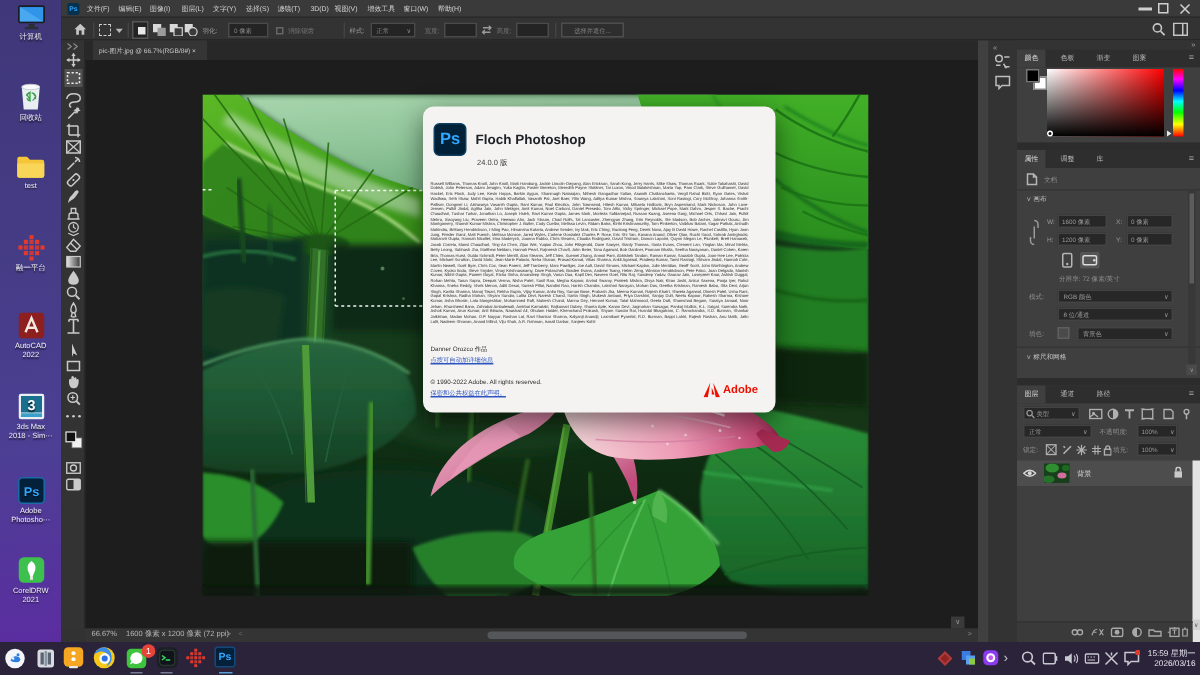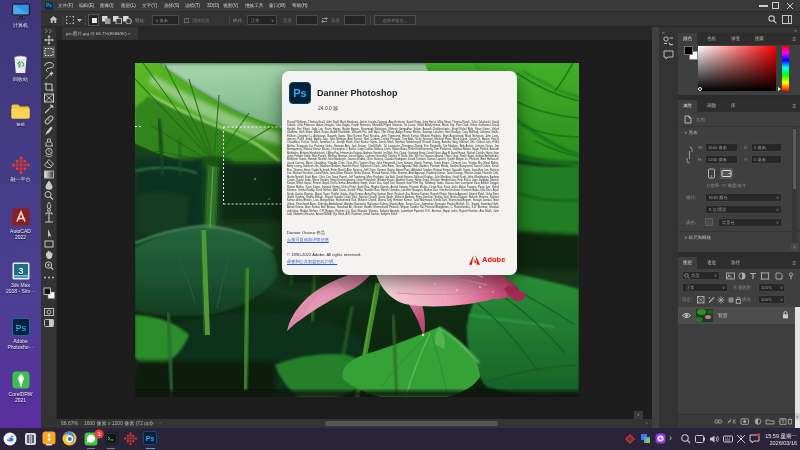--- a/index.html
+++ b/index.html
@@ -570,21 +570,21 @@
           <rect x="66" y="0.8" width="6" height="5.5"></rect>
             <path d="M69,0.8 V-0.5 M66,3.5 H64.5" stroke-width="0.8"></path>
             <path d="M67.5,2 H70.5 M69,2 V5" stroke-width="0.8"></path>
           <path d="M75,1.5 H79 M75.5,1.5 V6 H78.5 V1.5 M76.5,0.8 H77.5" transform="translate(-1,0)" stroke-width="0.8"></path>
         </g>
       </svg>
     </div>
   </div>
   <div id="dialog" class="abs">
     <div class="abs" style="left:7px;top:11px;width:22px;height:22px;background:#002138;border-radius:4px;border:1px solid #0f3e5e;color:#31a8ff;font-weight:bold;font-size:11px;line-height:20px;text-align:center;">Ps</div>
-    <div class="abs" style="left:35px;top:17px;font-size:9px;font-weight:bold;color:#1d2025;">Danner Photoshop</div>
+    <div class="abs" style="left:35px;top:17px;font-size:9px;font-weight:bold;color:#1d2025;">Floch Photoshop</div>
     <div class="abs" style="left:36px;top:34px;font-size:5px;color:#3c3c3c;">24.0.0 版</div>
     <div class="abs" style="left:5px;top:50px;width:212px;font-size:2.7px;line-height:3.4px;color:#2b2b2b;text-align:justify;" id="credits">Russell Williams, Thomas Knoll, John Knoll, Mark Hamburg, Jackie Lincoln-Owyang, Alan Erickson, Sarah Kong, Jerry Harris, Mike Shaw, Thomas Ruark, Yukie Takahashi, David Dobish, John Peterson, Adam Jerugim, Yuko Kagita, Foster Brereton, Meredith Payne Stotzner, Tai Luxon, Vinod Balakrishnan, Maria Yap, Pam Clark, Steve Guilhamet, David Hackel, Eric Floch, Judy Lee, Kevin Hopps, Barkin Aygun, Shanmugh Natarajan, Nithesh Gangadhar Salian, Aswath Challanchaela, Vergil Rahul Bidri, Ryan Gates, Vishal Wadhwa, Seth Shaw, Mohit Gupta, Habib Khalfallah, Vasanth Pai, Joel Baer, Yilin Wang, Aditya Kumar Mishra, Soumya Lakshmi, Soni Rastogi, Cory McElroy, Johanna Smith-Palliser, Dongmei Li, Aishwarya Vasanth Gupta, Rani Kumar, Paul Kleczka, John Townsend, Hitesh Kumar, Mihaela Halilovic, Bryn Aspestrand, Mark Nichoson, John Love-Jensen, Pulkit Jindal, Agitha Jain, John Metzger, Amit Kumar, Noel Carboni, Daniel Presedo, Tom Attix, Vicky Springer, Michael Pope, Mark Dahm, Jesper S. Bache, Prachi Chaudhari, Tushar Turkar, Jonathan Lo, Joseph Hsieh, Ravi Kumar Gupta, James Mork, Morteza Safdarnejad, Russan Kuang, Aseena Garg, Michael Orts, Chhavi Jain, Pulkit Mehra, Xiaoyang Liu, Praveen Gelra, Heewoo Ahn, Jack Sisson, Chad Rolfs, Tal Lancaster, Zhengyun Zhang, Erin Reynolds, Ste Madson, Bob Archer, Johnavi Gouru, Jim Montgomery, Shanvit Kumar Mishra, Christopher J. Butler, Cody Cuellar, Melissa Levin, Ridam Batra, Kirthi Krishnamurthy, Tom Pinkerton, Vaibhav Balani, Sagar Pathak, Anirudh Mahindru, Brittany Hendrickson, I-Ming Pao, Himanshu Kataria, Andrew Sender, Ivy Mak, Eric Ching, Guotong Feng, Derek Novo, Ajay B David Howe, Rachel Castillo, Hyun Joon Jung, Frieder Ganz, Matt Fuerch, Melissa Monroe, Jared Wyles, Carlene Gonzalez Charles P. Rose, Eric Shi Yan, Kavana Anand, Oliver Qian, Ruchi Sood, Sohrab Amirghodsi, Mohanvir Gupta, Hannah Nicollet, Irina Maderych, Joanna Rubbo, Chris Stearns, Claudia Rodriguez, David Tristram, Damon Lapoint, Quynn Megan Le, Plunkett, Brett Hamacek, Jacob Correia, Mansi Chaudhari, Ying-An Chen, Zijun Wei, Yuqian Zhou, John Fitzgerald, Dave Sawyer, Stanly Thomas, Sonia Evans, Clement Lan, Yinglan Ma, Minal Mehta, Betty Leong, Subhash Jha, Matthew Neldam, Hannah Pearl, Rajneesh Chavli, John Beier, Tanu Agarwal, Bob Gardner, Poonam Bhalla, Seetha Narayanan, Daniel Cohen, Karen Bria, Thomas Hurst, Guido Schmidt, Peter Merrill, Alan Stearns, Jeff Chien, Xuemei Zhang, Anmol Pant, Abhishek Tandon, Raman Kumar, Saurabh Gupta, Joon-Hee Lee, Patricia Lee, Michael Scrutton, David Mohr, Jean-Marie Palacio, Neha Sharan, Prasad Kamat, Vikas Sharma, Ankit Agarwal, Pradeep Kumar, Tanvi Rastogi, Shivam Jindal, Hannah Cole, Martin Newell, Scott Byer, Chris Cox, Sean Parent, Jeff Tranberry, Marc Pawliger, Joe Ault, David Simons, Michael Kaplan, Julie Meridian, Geoff Scott, John Worthington, Andrew Coven, Kyoko Itoda, Steve Snyder, Vinay Krishnaswamy, Dave Polaschek, Bradee Evans, Andrew Tsang, Helen Zeng, Winston Hendrickson, Pete Falco, Joan Delgado, Manish Kumar, Nikhil Gupta, Puneet Goyal, Richa Sinha, Amandeep Singh, Varun Dua, Kapil Dev, Naveen Goel, Ritu Raj, Sandeep Yadav, Gaurav Jain, Lovepreet Kaur, Ashish Duggal, Rohan Mehta, Tarun Sapra, Deepak Verma, Nisha Patel, Sunil Rao, Megha Kapoor, Arvind Swamy, Prateek Mishra, Divya Nair, Kiran Joshi, Ankur Saxena, Pooja Iyer, Rahul Khanna, Sneha Reddy, Vivek Menon, Aditi Desai, Suresh Pillai, Nandini Rao, Harish Chandra, Lakshmi Narayan, Mohan Das, Geetha Krishnan, Ramesh Babu, Sita Devi, Arjun Singh, Kavita Sharma, Manoj Tiwari, Rekha Gupta, Vijay Kumar, Anita Roy, Suman Bose, Prakash Jha, Meena Kumari, Rajesh Khatri, Shweta Agarwal, Dinesh Patel, Usha Rani, Gopal Krishna, Radha Mohan, Shyam Sundar, Lalita Devi, Naresh Chand, Sarita Singh, Mukesh Ambani, Priya Darshini, Sanjay Dutt, Neetu Kapoor, Rakesh Sharma, Kishore Kumar, Asha Bhosle, Lata Mangeshkar, Mohammed Rafi, Mukesh Chand, Manna Dey, Hemant Kumar, Talat Mahmood, Geeta Dutt, Shamshad Begum, Suraiya Jamaal, Noor Jehan, Khursheed Bano, Zohrabai Ambalewali, Amirbai Karnataki, Rajkumari Dubey, Shanta Apte, Kanan Devi, Jagmohan Sursagar, Pankaj Mullick, K.L. Saigal, Surendra Nath, Ashok Kumar, Arun Kumar, Anil Biswas, Naushad Ali, Ghulam Haider, Khemchand Prakash, Shyam Sundar Rai, Husnlal Bhagatram, C. Ramchandra, S.D. Burman, Shankar Jaikishan, Madan Mohan, O.P. Nayyar, Roshan Lal, Ravi Shankar Sharma, Kalyanji Anandji, Laxmikant Pyarelal, R.D. Burman, Bappi Lahiri, Rajesh Roshan, Anu Malik, Jatin Lalit, Nadeem Shravan, Anand Milind, Viju Shah, A.R. Rahman, Ismail Darbar, Sanjeev Kohli</div>
     <div class="abs" style="left:5px;top:159px;font-size:4.2px;color:#2b2b2b;">Danner Orozco 作品</div>
     <div class="abs" style="left:5px;top:166px;font-size:4.2px;color:#2f56c0;text-decoration:underline;">点按可自动加详细信息</div>
     <div class="abs" style="left:5px;top:181px;font-size:4.2px;color:#2b2b2b;">© 1990-2022 Adobe. All rights reserved.</div>
     <div class="abs" style="left:5px;top:188px;font-size:4.2px;color:#2f56c0;text-decoration:underline;">保密和公共权益在此声明。</div>
     <svg class="abs" style="left:187px;top:184px" width="11" height="10" viewBox="0 0 24 21">
       <path d="M9.9,0 L0,21 L6.3,21 Z" fill="#eb1000"></path>
       <path d="M14.1,0 L24,21 L17.7,21 Z" fill="#eb1000"></path>
       <path d="M12,7.2 L16.1,17.1 L12,17.1 Z" fill="#eb1000"></path>

